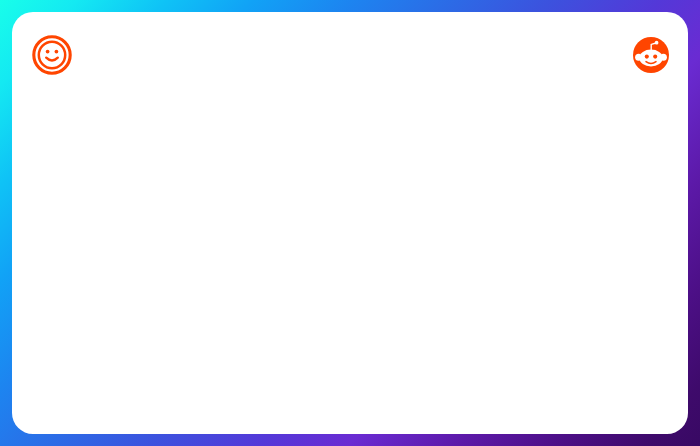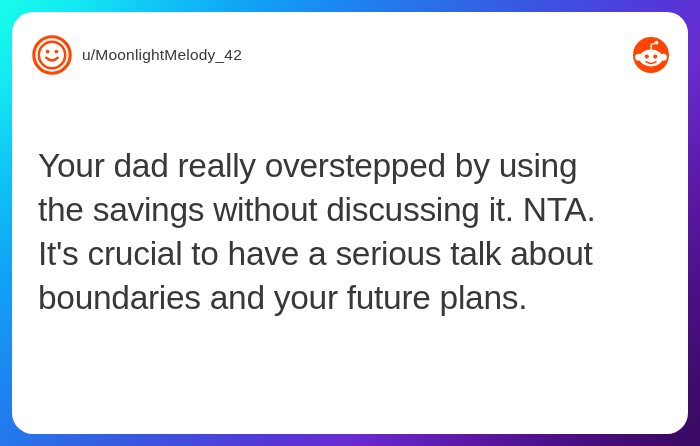--- a/index.html
+++ b/index.html
@@ -109,21 +109,20 @@
       <div id="avatar">
         <svg viewBox="0 0 40 40" xmlns="http://www.w3.org/2000/svg" aria-hidden="true">
           <circle cx="20" cy="20" r="18.2" fill="none" stroke="#FF4500" stroke-width="3.1"></circle>
           <circle cx="20" cy="20" r="13.2" fill="none" stroke="#FF4500" stroke-width="2.5"></circle>
           <circle cx="15.6" cy="16.6" r="1.85" fill="#FF4500"></circle>
           <circle cx="24.4" cy="16.6" r="1.85" fill="#FF4500"></circle>
           <path d="M14.2 22.6 Q20 28.4 25.8 22.6" fill="none" stroke="#FF4500" stroke-width="2.3" stroke-linecap="round"></path>
         </svg>
       </div>
 
-      <div id="username">u/MoonlightMelody_42</div>
 
       <div id="snoo">
         <svg viewBox="0 0 36 36" xmlns="http://www.w3.org/2000/svg" aria-hidden="true">
           <circle cx="18" cy="18" r="18" fill="#FF4500"></circle>
 
           <path d="M18.2 12.4 L18.2 7.4 L23.0 6.0" fill="none" stroke="#FFFFFF" stroke-width="1.35" stroke-linecap="round"></path>
           <circle cx="23.6" cy="5.7" r="1.85" fill="#FFFFFF"></circle>
 
           <ellipse cx="18" cy="21.1" rx="11.6" ry="8.5" fill="#FFFFFF"></ellipse>
 
@@ -132,21 +131,15 @@
 
           <circle cx="13.8" cy="19.6" r="2.05" fill="#FF4500"></circle>
           <circle cx="22.2" cy="19.6" r="2.05" fill="#FF4500"></circle>
 
           <path d="M13.0 24.6 Q18 28.4 23.0 24.6" fill="none" stroke="#FF4500" stroke-width="1.5" stroke-linecap="round"></path>
         </svg>
       </div>
 
     </div>
 
-    <div id="body-text">
-      <span class="tline">Your dad really overstepped by using</span>
-      <span class="tline">the savings without discussing it. NTA.</span>
-      <span class="tline">It's crucial to have a serious talk about</span>
-      <span class="tline">boundaries and your future plans.</span>
-    </div>
 
   </div>
 </div>
 
 </body></html>

